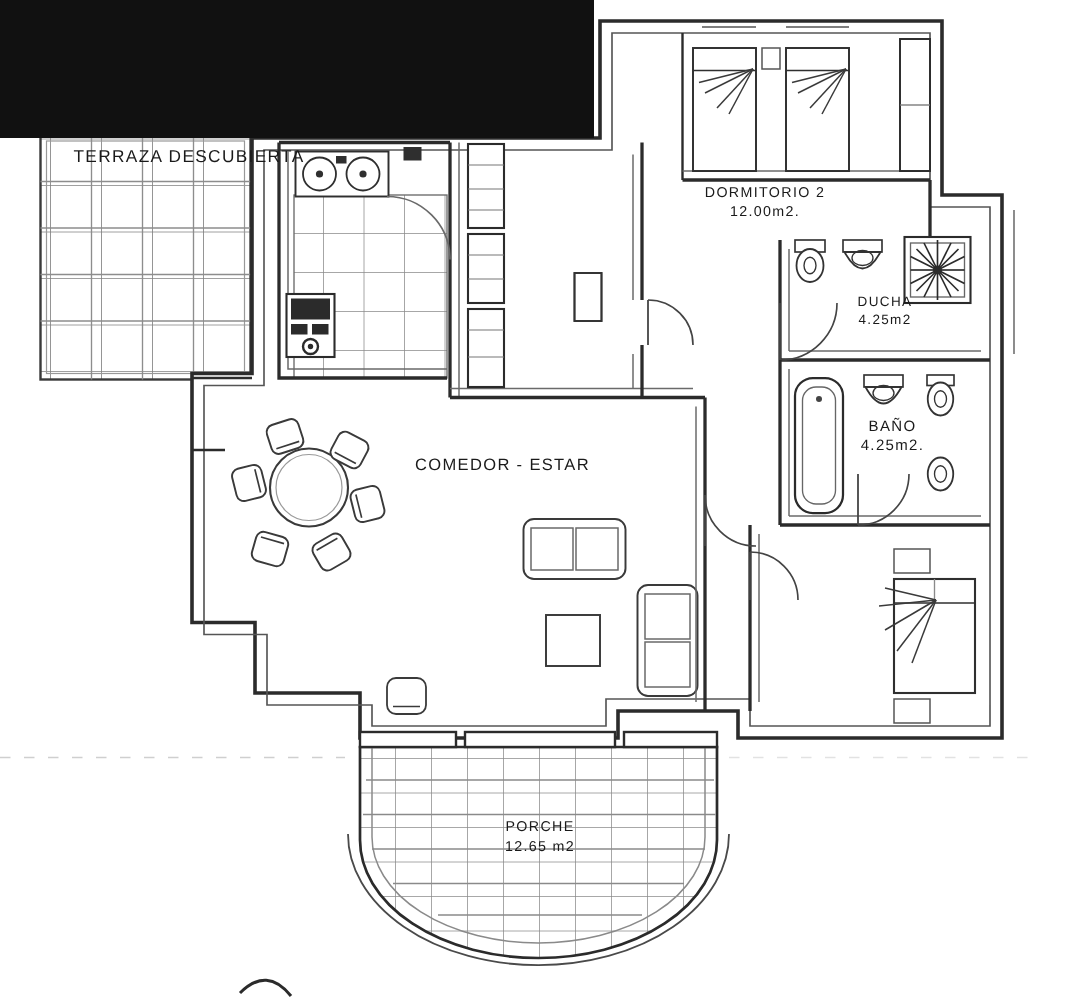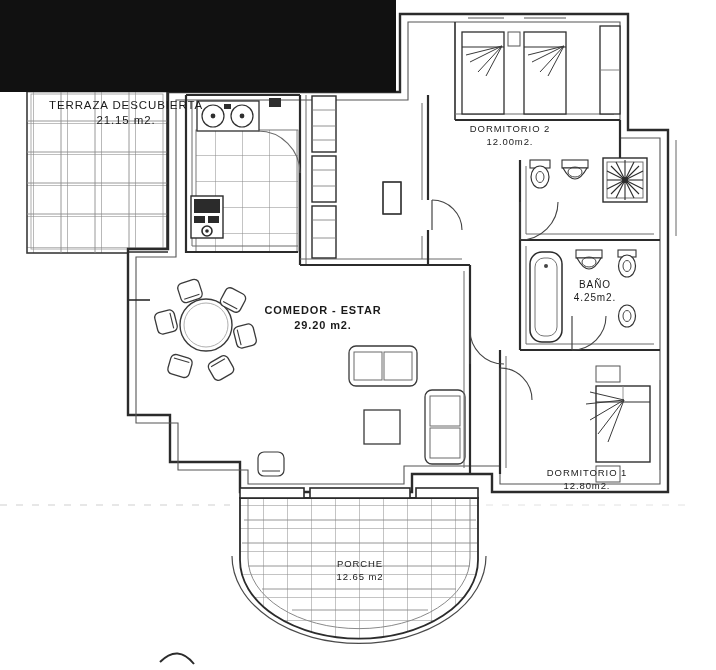--- a/index.html
+++ b/index.html
@@ -38,23 +38,23 @@
   }
   .room-label .rl-name { display: block; }
   .room-label .rl-area { display: block; }
 
   .lbl-terraza { left: 36px;  top: 98px;  width: 180px; font-size: 11.5px; }
   .lbl-cocina  { left: 205px; top: 176px; width: 90px;  font-size: 9.5px; }
   .lbl-vest    { left: 330px; top: 198px; width: 110px; font-size: 10.5px; }
   .lbl-dorm2   { left: 445px; top: 123px; width: 130px; font-size: 9.5px; }
   .lbl-ducha   { left: 545px; top: 196px; width: 90px;  font-size: 9px; }
   .lbl-banio   { left: 550px; top: 278px; width: 90px;  font-size: 10px; }
-  .lbl-comedor { left: 248px; top: 303px; width: 150px; font-size: 11px; font-weight: bold; }
+  .lbl-comedor { left: 260px; top: 303px; width: 150px; font-size: 11px; }
   .lbl-dorm1   { left: 522px; top: 467px; width: 130px; font-size: 9.5px; }
-  .lbl-porche  { left: 305px; top: 558px; width: 110px; font-size: 9.5px; }
+  .lbl-porche  { left: 305px; top: 546px; width: 110px; font-size: 9.5px; }
 
   .black-bar {
     position: absolute;
     left: 0;
     top: 0;
     width: 396px;
     height: 92px;
     background: #111111;
   }
 </style>
@@ -461,44 +461,42 @@
       <g stroke="#555555" stroke-width="0.9" fill="none">
         <line x1="676" y1="140" x2="676" y2="236"></line>
       </g>
     </g>
   </svg>
 
   <div class="black-bar"></div>
 
   <div class="room-label lbl-terraza">
     <span class="rl-name">TERRAZA DESCUBIERTA</span>
-    <span class="rl-area">21.15 m2.</span>
   </div>
 
 
 
   <div class="room-label lbl-dorm2">
     <span class="rl-name">DORMITORIO 2</span>
     <span class="rl-area">12.00m2.</span>
   </div>
 
+  <div class="room-label lbl-ducha">
+    <span class="rl-name">DUCHA</span>
+    <span class="rl-area">4.25m2</span>
+  </div>
 
   <div class="room-label lbl-banio">
     <span class="rl-name">BAÑO</span>
     <span class="rl-area">4.25m2.</span>
   </div>
 
   <div class="room-label lbl-comedor">
     <span class="rl-name">COMEDOR - ESTAR</span>
-    <span class="rl-area">29.20 m2.</span>
   </div>
 
-  <div class="room-label lbl-dorm1">
-    <span class="rl-name">DORMITORIO 1</span>
-    <span class="rl-area">12.80m2.</span>
-  </div>
 
   <div class="room-label lbl-porche">
     <span class="rl-name">PORCHE</span>
     <span class="rl-area">12.65 m2</span>
   </div>
 
 </div>
 
 </body></html>

